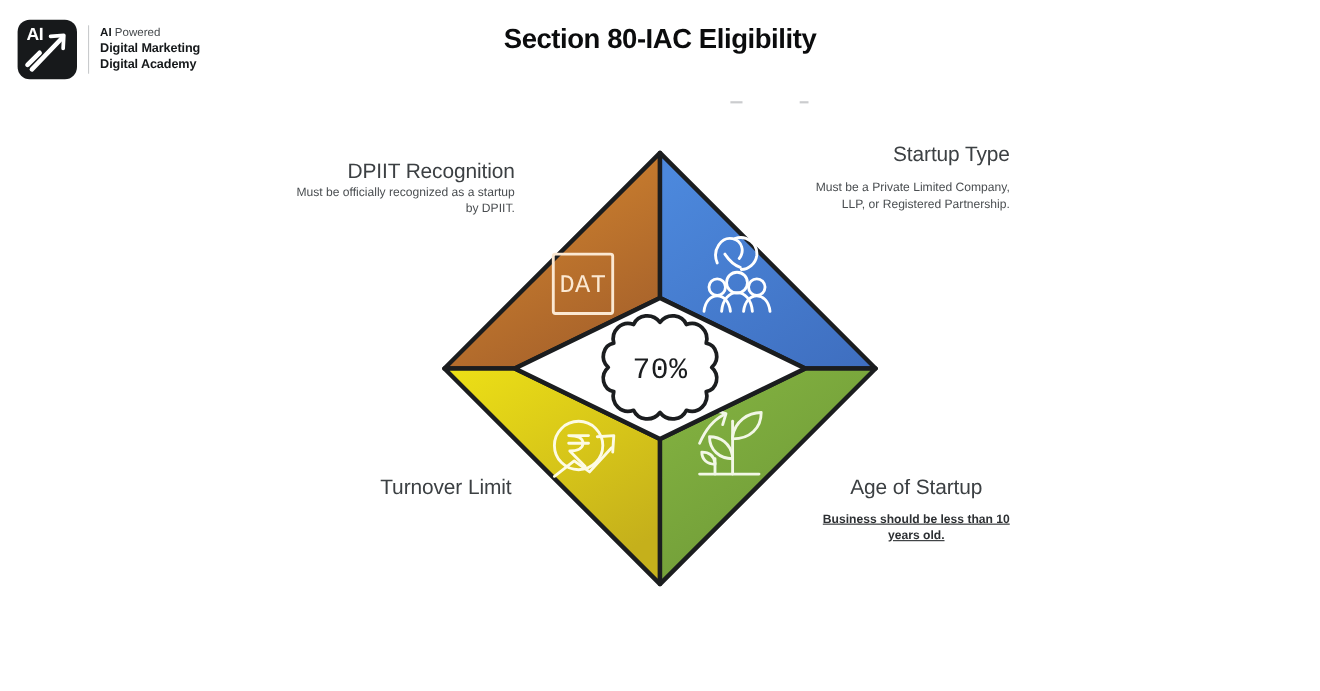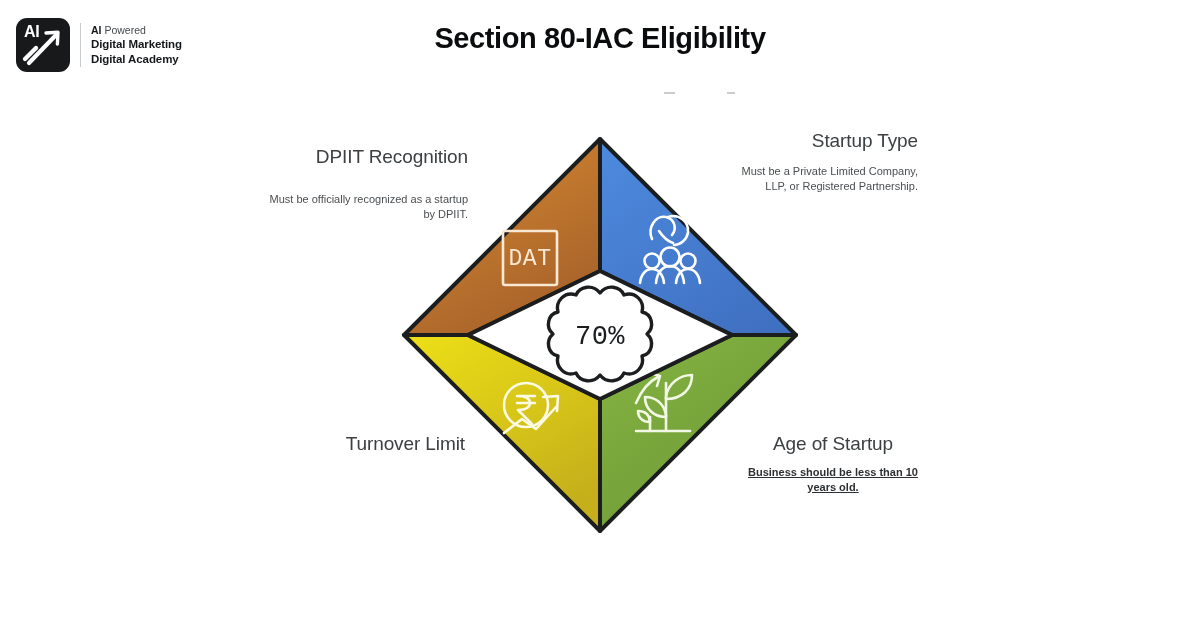--- a/index.html
+++ b/index.html
@@ -59,21 +59,21 @@
   #brand-line1 b { font-weight: 700; color: #15181a; }
   #brand-line2, #brand-line3 { font-weight: 700; font-size: 11.5px; letter-spacing: -0.1px; }
 
   
   #page-title {
     position: absolute;
     left: 0;
     right: 0;
     top: 22px;
     text-align: center;
-    font-size: 29px;
+    font-size: 25px;
     font-weight: 700;
     color: #0b0c0d;
     letter-spacing: -0.4px;
   }
 
   
   #diagram {
     position: absolute;
     left: 400px;
     top: 135px;
@@ -93,21 +93,21 @@
   }
   .quad-body {
     font-size: 11px;
     color: #4a4e51;
     line-height: 1.36;
     margin-top: 9px;
   }
   .quad-body.bold { font-weight: 700; color: #2d3033; text-decoration: underline; }
 
   #label-dpiit  { left: 258px; top: 146px; width: 210px; text-align: right; }
-  #label-dpiit .quad-body { margin-top: 24px; }
+  #label-dpiit .quad-body { margin-top: 0; }
   #label-startup-type { left: 733px; top: 130px; width: 185px; text-align: right; }
   #label-startup-type .quad-body { margin-top: 12px; }
   #label-turnover { left: 290px; top: 433px; width: 175px; text-align: right; }
   #label-turnover .quad-body { margin-top: 10px; }
   #label-age { left: 733px; top: 433px; width: 200px; text-align: center; }
   #label-age .quad-body { margin-top: 10px; }
 
   
   .artifact {
     position: absolute;

